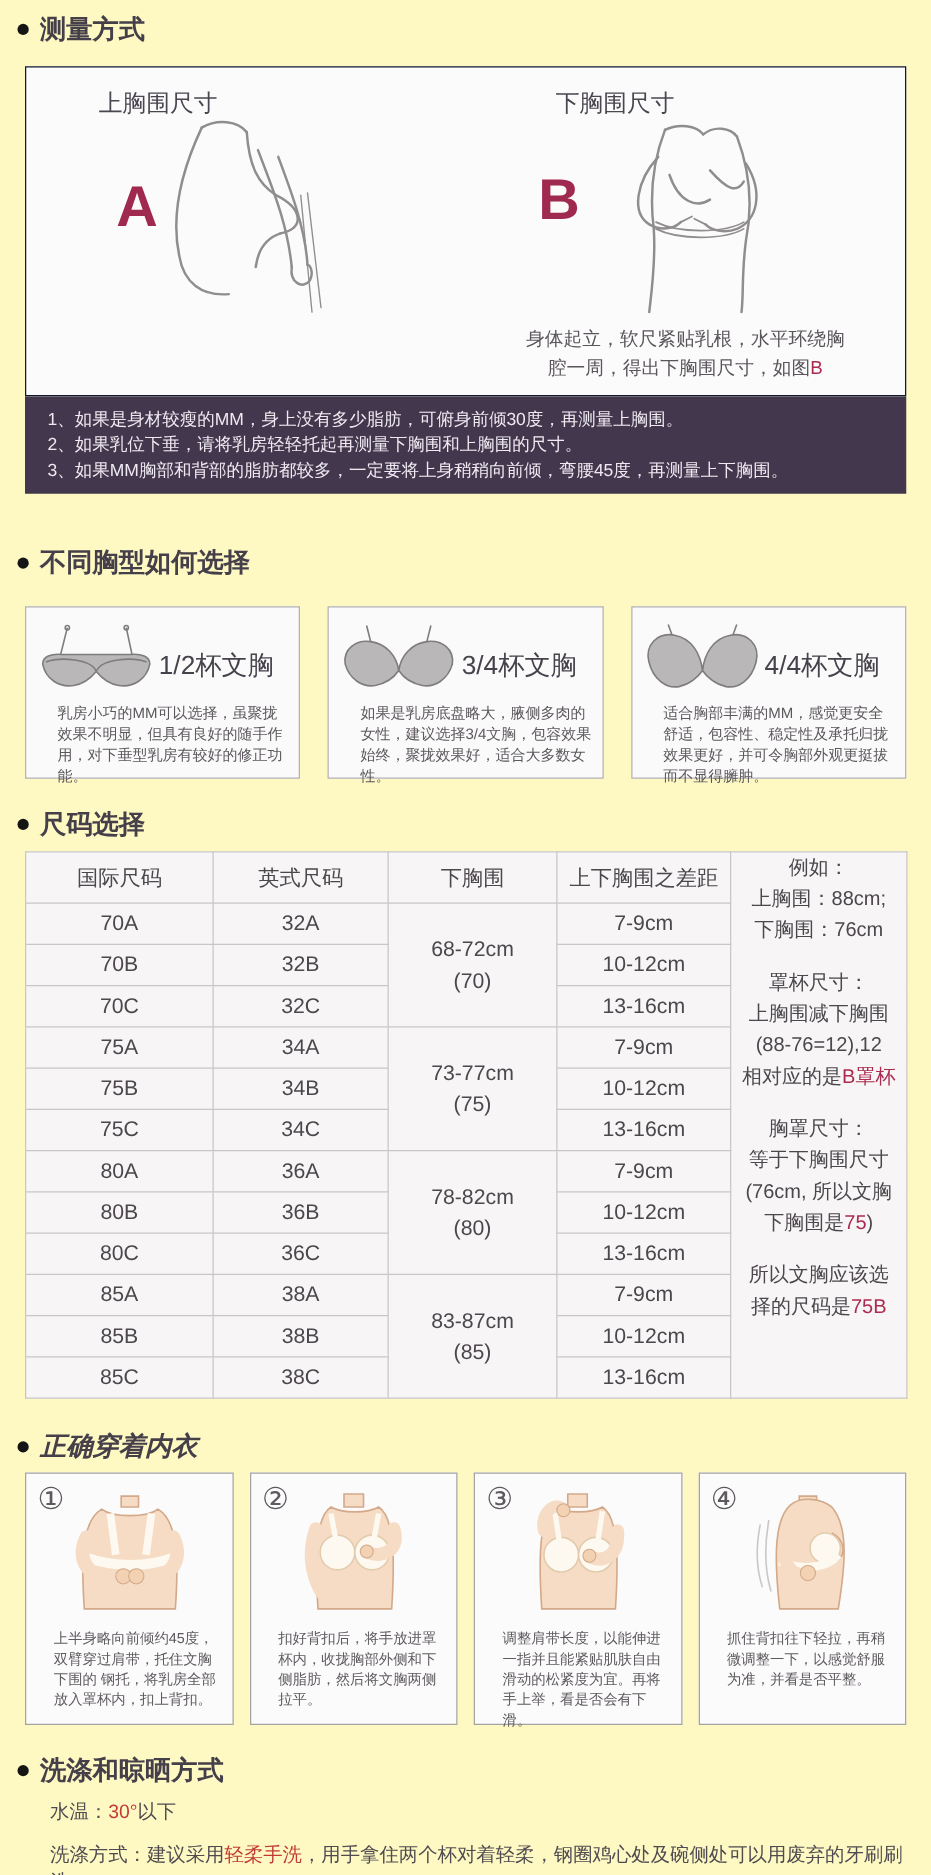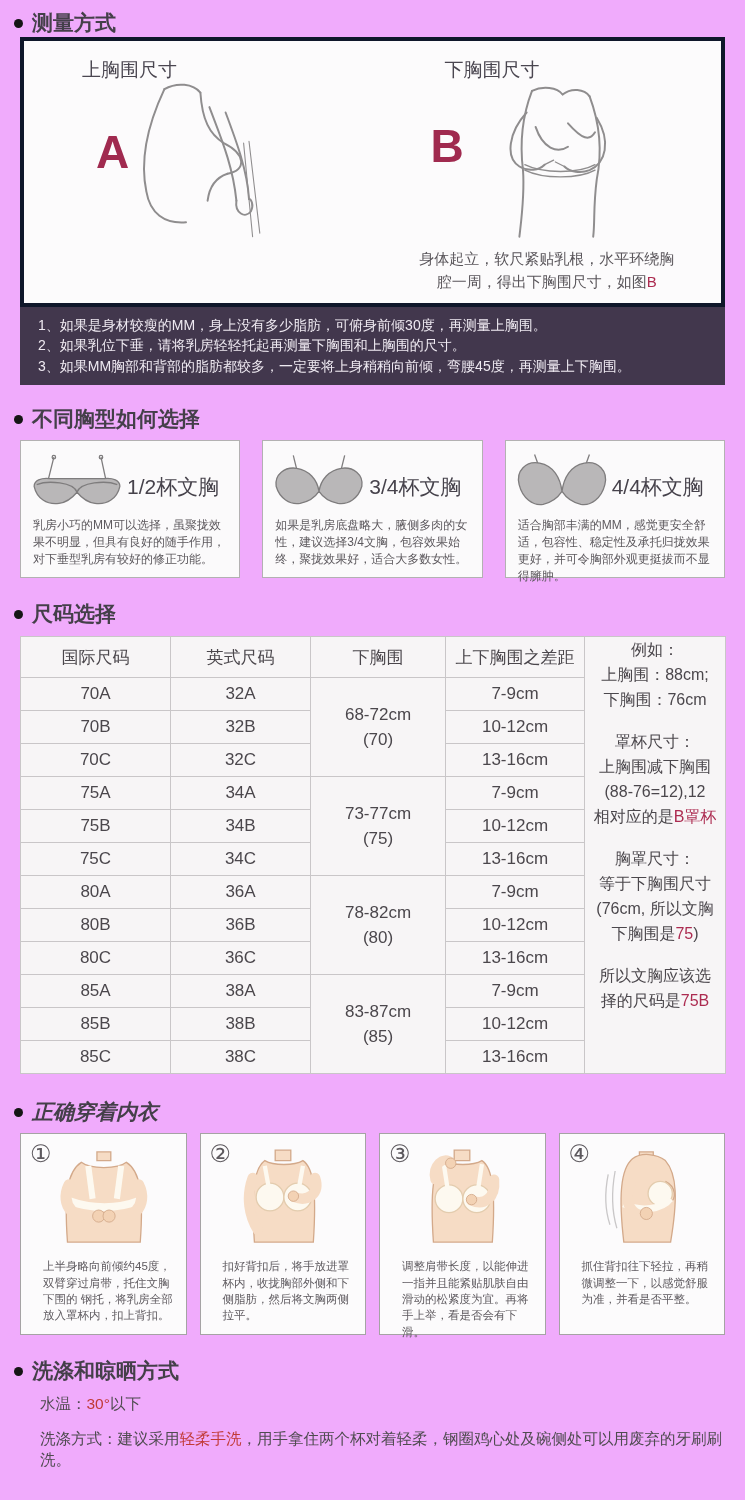--- a/index.html
+++ b/index.html
@@ -1,39 +1,39 @@
 <!DOCTYPE html>
 <html><head>
 <meta charset="utf-8">
 <style>
   html,body{margin:0;padding:0;}
   body{font-family:"Liberation Sans","DejaVu Sans",sans-serif;background:#e9e7e8;}
-  .page{position:relative;width:745px;height:1500px;margin:0 auto;background:#f0abfc;overflow:hidden;}
+  .page{position:relative;width:745px;height:1500px;margin:0 auto;background:#fef9c3;overflow:hidden;}
   .sec-title{display:flex;align-items:center;gap:9px;padding-left:14px;font-size:21px;font-weight:700;color:#443f49;}
   .bullet{width:9px;height:9px;border-radius:50%;background:#151515;flex:0 0 auto;}
   .hl{color:#ac2b50;}
   
   .sec1-title{padding-top:9px;}
-  .measure-box{position:relative;margin:0 20px 0;height:262px;background:#fcfbfc;border:4px solid #0f172a;display:flex;justify-content:space-between;}
+  .measure-box{position:relative;margin:16px 20px 0;height:262px;background:#fcfbfc;border:1px solid #0f172a;display:flex;justify-content:space-between;}
   .m-col{position:relative;flex:1;}
   .m-label{position:absolute;top:16px;left:58px;font-size:19px;color:#4a4650;}
   .m-col.right .m-label{left:72px;}
   .m-letter{position:absolute;top:84px;left:72px;font-size:46px;font-weight:700;color:#a02a4f;}
   .m-col.right .m-letter{top:78px;left:58px;}
   .m-art{position:absolute;top:40px;left:90px;}
   .m-col.right .m-art{left:96px;}
   .m-caption{position:absolute;bottom:10px;left:0;right:0;text-align:center;font-size:15px;line-height:1.5;color:#59555a;}
   .note-box{margin:0 20px;background:#42374d;color:#efeaf2;padding:8px 18px 9px;font-size:14px;line-height:1.46;}
   
-  .sec2-title{padding-top:20px;}
-  .cup-row{display:flex;gap:22px;margin:7px 20px 0;}
+  .sec2-title{padding-top:41px;}
+  .cup-row{display:flex;gap:22px;margin:21px 20px 0;}
   .cup-box{position:relative;flex:1;height:136px;background:#fbfafb;border:1px solid #b3b1b2;}
   .cup-art{position:absolute;top:10px;left:8px;}
   .cup-label{position:absolute;top:32px;left:106px;font-size:21px;color:#46424b;}
-  .cup-desc{position:absolute;top:76px;left:12px;right:7px;font-size:12px;line-height:1.42;color:#5c585d;}
+  .cup-desc{position:absolute;top:76px;left:25px;right:7px;font-size:12px;line-height:1.42;color:#5c585d;}
   
   .sec3-title{padding-top:22px;}
   table.size{border-collapse:collapse;margin:8px 20px 0;width:705px;table-layout:fixed;background:#f7f5f6;}
   table.size th,table.size td{border:1px solid #c9c6c8;font-weight:400;text-align:center;color:#4b474c;font-size:17px;padding:0;}
   table.size th{height:40px;}
   table.size td.cell{height:32px;}
   td.band div{line-height:1.5;}
   td.example{vertical-align:top;text-align:left;padding:12px 4px 0 14px;}
   .ex-line{font-size:16px;line-height:25px;color:#4b474c;white-space:nowrap;}
   .ex-gap{height:17px;}

